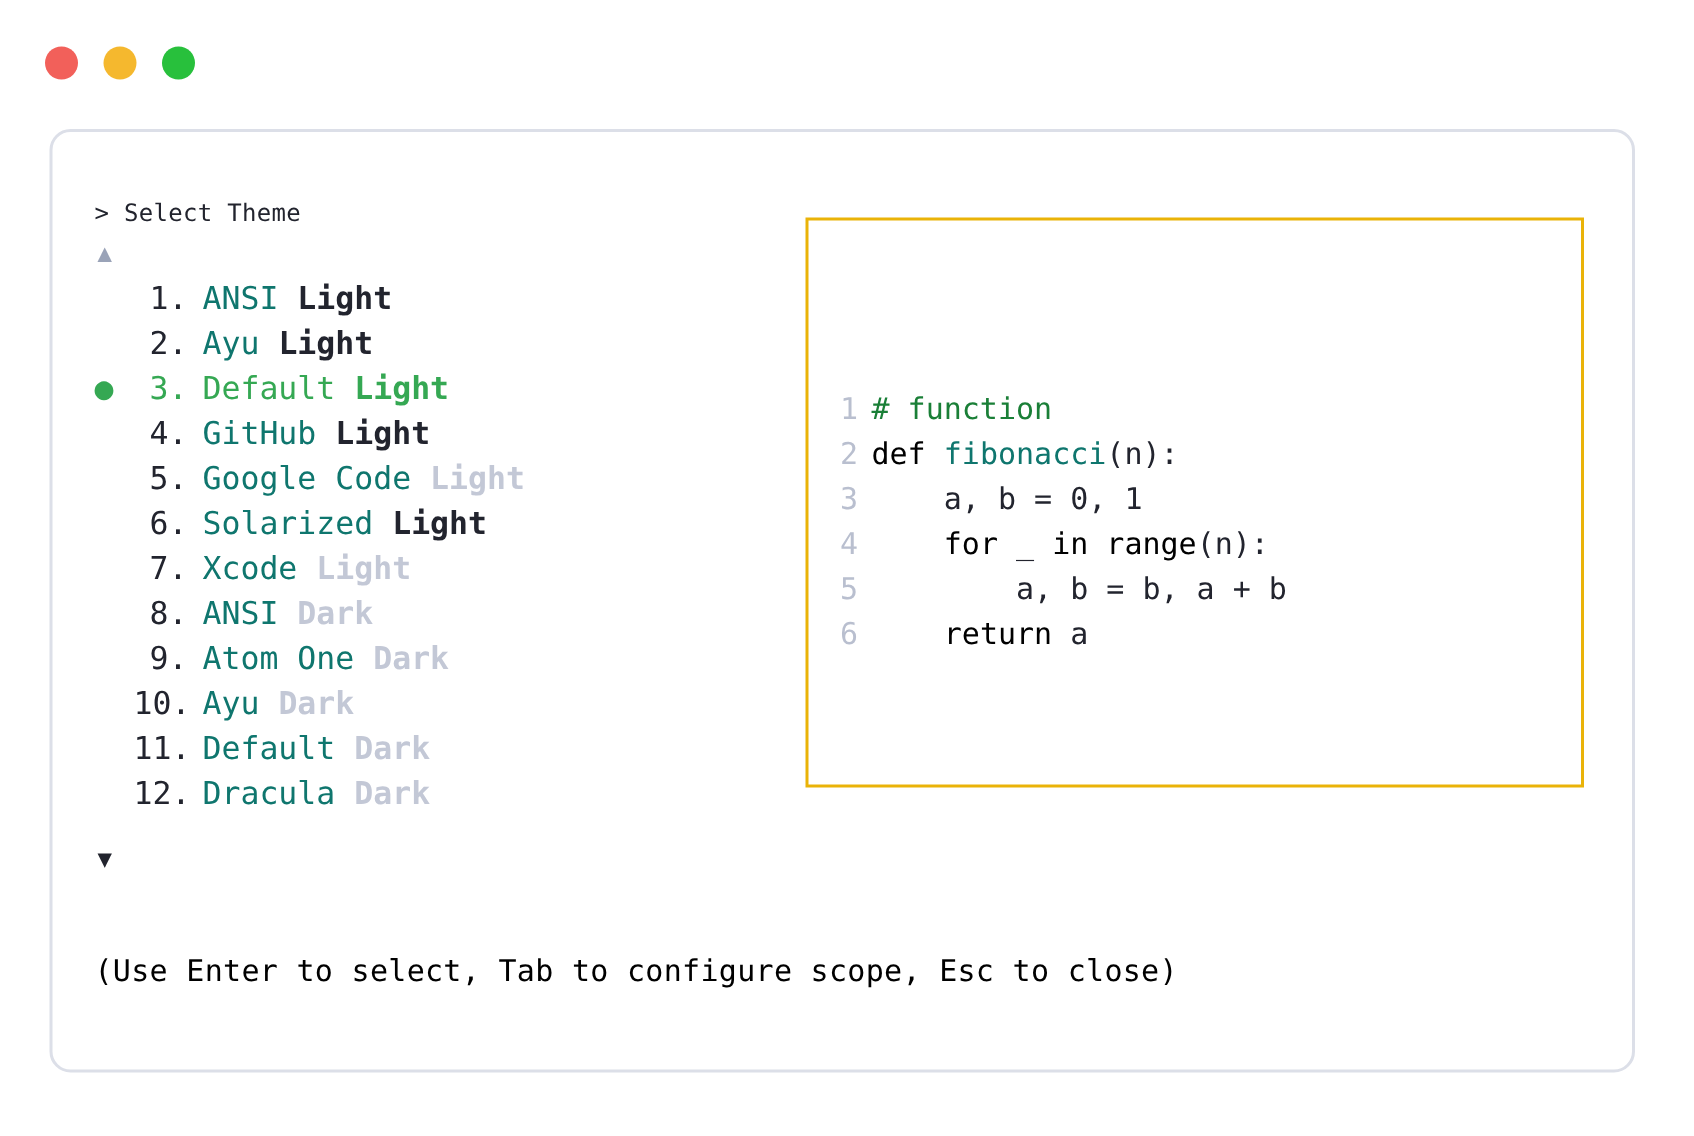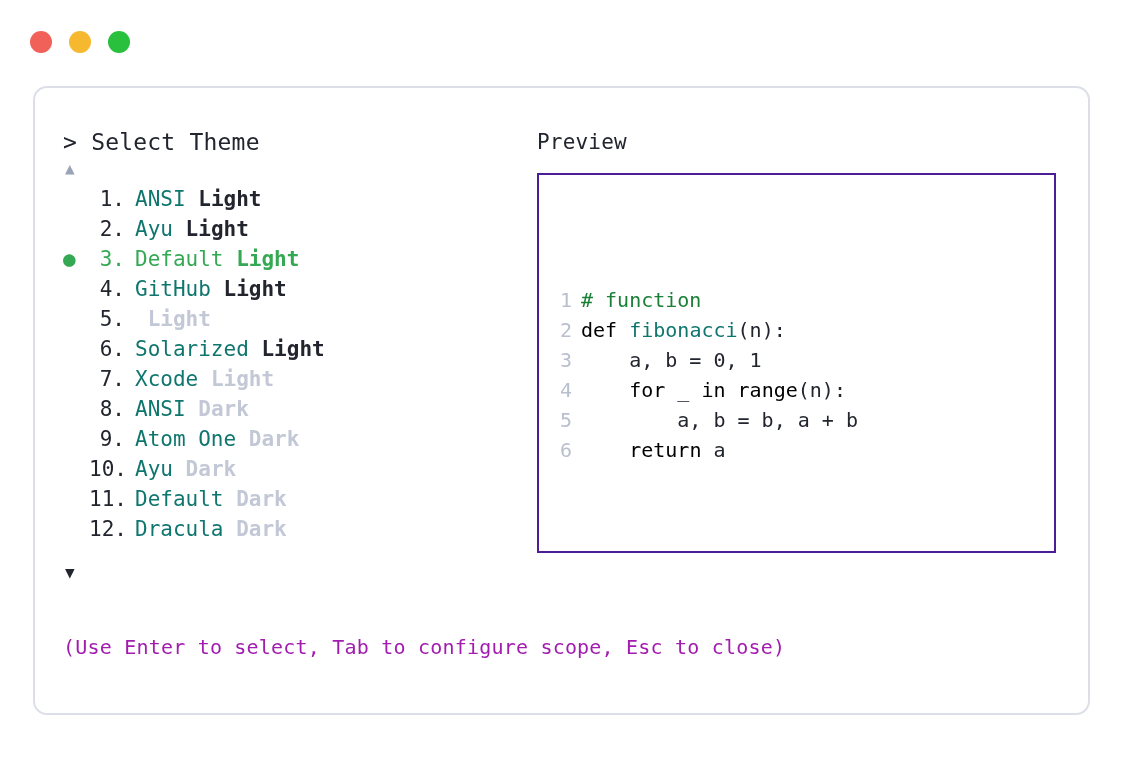--- a/index.html
+++ b/index.html
@@ -52,21 +52,21 @@
 
   
   .left-col {
     position: absolute;
     left: 28px;
     top: 40px;
     width: 470px;
   }
 
   .prompt-line {
-    font-size: 23px;
+    font-size: 16px;
     line-height: 28px;
     color: #22242e;
     letter-spacing: 0.2px;
     white-space: pre;
   }
   .prompt-caret { color: #22242e; }
 
   .scroll-arrow {
     font-size: 16px;
     line-height: 26px;
@@ -113,21 +113,21 @@
   .theme-item.selected .name-suffix,
   .theme-item.selected .name-suffix.dim { color: #35a853; }
 
   
   .hint {
     position: absolute;
     left: 28px;
     top: 545px;
     font-size: 20px;
     line-height: 28px;
-    color: #a21caf;
+    color: #000000;
     white-space: pre;
     letter-spacing: 0.2px;
   }
 
   
   .right-col {
     position: absolute;
     left: 502px;
     top: 40px;
     width: 525px;
@@ -135,21 +135,21 @@
   .preview-label {
     font-size: 21px;
     line-height: 28px;
     color: #22242e;
     letter-spacing: 0.2px;
   }
   .preview-panel {
     margin-top: 17px;
     width: 519px;
     height: 380px;
-    border: 2px solid #4c1d95;
+    border: 2px solid #eab308;
     background: #ffffff;
     box-sizing: border-box;
     position: relative;
     overflow: hidden;
   }
   .code-area {
     position: absolute;
     left: 11px;
     top: 50px;
     right: 0;
@@ -189,37 +189,36 @@
 
       <div class="prompt-line"><span class="prompt-caret">&gt;</span><span> </span><span>Select Theme</span></div>
 
       <div class="scroll-arrow up">▲</div>
 
       <ul class="theme-list">
           <li class="theme-item"><span class="bullet-slot">●</span><span class="num-slot">1.</span><span class="name-main">ANSI</span><span class="name-main"> </span><span class="name-suffix">Light</span></li>
           <li class="theme-item"><span class="bullet-slot">●</span><span class="num-slot">2.</span><span class="name-main">Ayu</span><span class="name-main"> </span><span class="name-suffix">Light</span></li>
           <li class="theme-item selected"><span class="bullet-slot">●</span><span class="num-slot">3.</span><span class="name-main">Default</span><span class="name-main"> </span><span class="name-suffix">Light</span></li>
           <li class="theme-item"><span class="bullet-slot">●</span><span class="num-slot">4.</span><span class="name-main">GitHub</span><span class="name-main"> </span><span class="name-suffix">Light</span></li>
-          <li class="theme-item"><span class="bullet-slot">●</span><span class="num-slot">5.</span><span class="name-main"> </span><span class="name-suffix dim">Light</span></li>
+          <li class="theme-item"><span class="bullet-slot">●</span><span class="num-slot">5.</span><span class="name-main">Google Code</span><span class="name-main"> </span><span class="name-suffix dim">Light</span></li>
           <li class="theme-item"><span class="bullet-slot">●</span><span class="num-slot">6.</span><span class="name-main">Solarized</span><span class="name-main"> </span><span class="name-suffix">Light</span></li>
           <li class="theme-item"><span class="bullet-slot">●</span><span class="num-slot">7.</span><span class="name-main">Xcode</span><span class="name-main"> </span><span class="name-suffix dim">Light</span></li>
           <li class="theme-item"><span class="bullet-slot">●</span><span class="num-slot">8.</span><span class="name-main">ANSI</span><span class="name-main"> </span><span class="name-suffix dim">Dark</span></li>
           <li class="theme-item"><span class="bullet-slot">●</span><span class="num-slot">9.</span><span class="name-main">Atom One</span><span class="name-main"> </span><span class="name-suffix dim">Dark</span></li>
           <li class="theme-item"><span class="bullet-slot">●</span><span class="num-slot">10.</span><span class="name-main">Ayu</span><span class="name-main"> </span><span class="name-suffix dim">Dark</span></li>
           <li class="theme-item"><span class="bullet-slot">●</span><span class="num-slot">11.</span><span class="name-main">Default</span><span class="name-main"> </span><span class="name-suffix dim">Dark</span></li>
           <li class="theme-item"><span class="bullet-slot">●</span><span class="num-slot">12.</span><span class="name-main">Dracula</span><span class="name-main"> </span><span class="name-suffix dim">Dark</span></li>
         </ul>
 
       <div class="scroll-arrow down">▼</div>
     </div>
 
     <div class="hint">(Use Enter to select, Tab to configure scope, Esc to close)</div>
 
     <div class="right-col">
-      <div class="preview-label">Preview</div>
       <div class="preview-panel">
         <div class="code-area">
           <div id="code-block"><div class="code-line"><span class="ln">1</span><span class="tok-comment"># function</span></div><div class="code-line"><span class="ln">2</span><span class="tok-kw">def </span><span class="tok-fn">fibonacci</span><span class="tok-plain">(n):</span></div><div class="code-line"><span class="ln">3</span><span class="tok-plain">    a, b = </span><span class="tok-num">0</span><span class="tok-plain">, </span><span class="tok-num">1</span></div><div class="code-line"><span class="ln">4</span><span class="tok-plain">    </span><span class="tok-kw">for</span><span class="tok-plain"> _ </span><span class="tok-kw">in</span><span class="tok-plain"> </span><span class="tok-kw">range</span><span class="tok-plain">(n):</span></div><div class="code-line"><span class="ln">5</span><span class="tok-plain">        a, b = b, a + b</span></div><div class="code-line"><span class="ln">6</span><span class="tok-plain">    </span><span class="tok-kw">return</span><span class="tok-plain"> a</span></div></div>
           
         </div>
       </div>
     </div>
 
   </div>
 </div>

